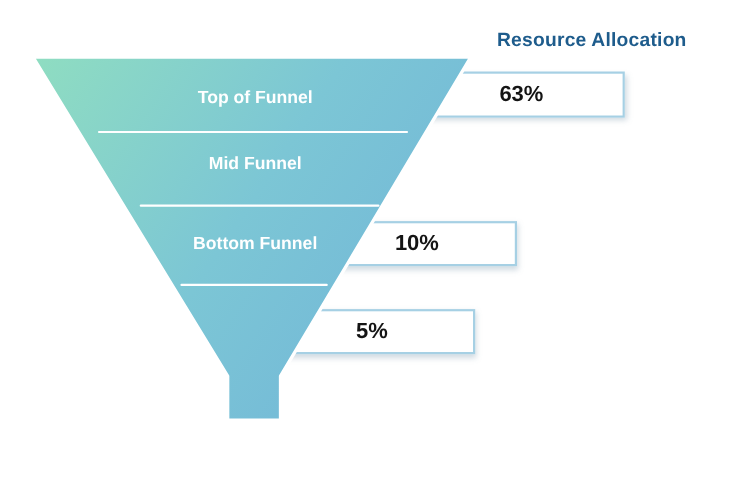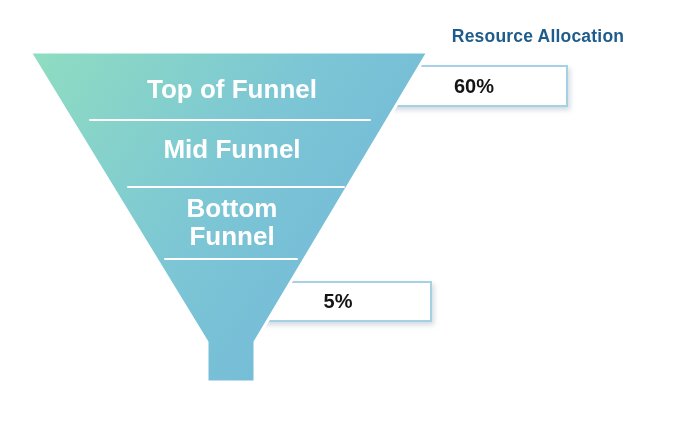--- a/index.html
+++ b/index.html
@@ -51,41 +51,44 @@
   .funnel-svg {
     position: absolute;
     left: 0;
     top: 0;
     z-index: 2;
   }
   .stage-label {
     position: absolute;
     transform: translate(-50%, -50%);
     text-align: center;
-    font-size: 26px;
+    font-size: 16px;
     font-weight: bold;
     color: #ffffff;
     line-height: 1.08;
     z-index: 3;
     white-space: normal;
   }
   .stage0 { left: 232px; top: 89px;  width: 300px; }
   .stage1 { left: 232px; top: 149px; width: 300px; }
   .stage2 { left: 232px; top: 222px; width: 122px; }
   .stage3 { left: 232px; top: 300px; width: 200px; }
 </style>
 </head>
 <body>
 
 <div class="canvas">
 
   <div class="chart-title">Resource Allocation</div>
 
   <div class="bar bar0">
-    <span>60%</span>
+    <span>63%</span>
+  </div>
+  <div class="bar bar2">
+    <span>10%</span>
   </div>
   <div class="bar bar3">
     <span>5%</span>
   </div>
 
   <svg class="funnel-svg" width="684" height="436" viewBox="0 0 684 436">
     <defs>
       <linearGradient id="funnelGrad" x1="0" y1="0" x2="1" y2="0.55">
         <stop id="grad-start" offset="0" stop-color="#8FDDC1"></stop>
         <stop id="grad-mid" offset="0.55" stop-color="#7CC6D5"></stop>

